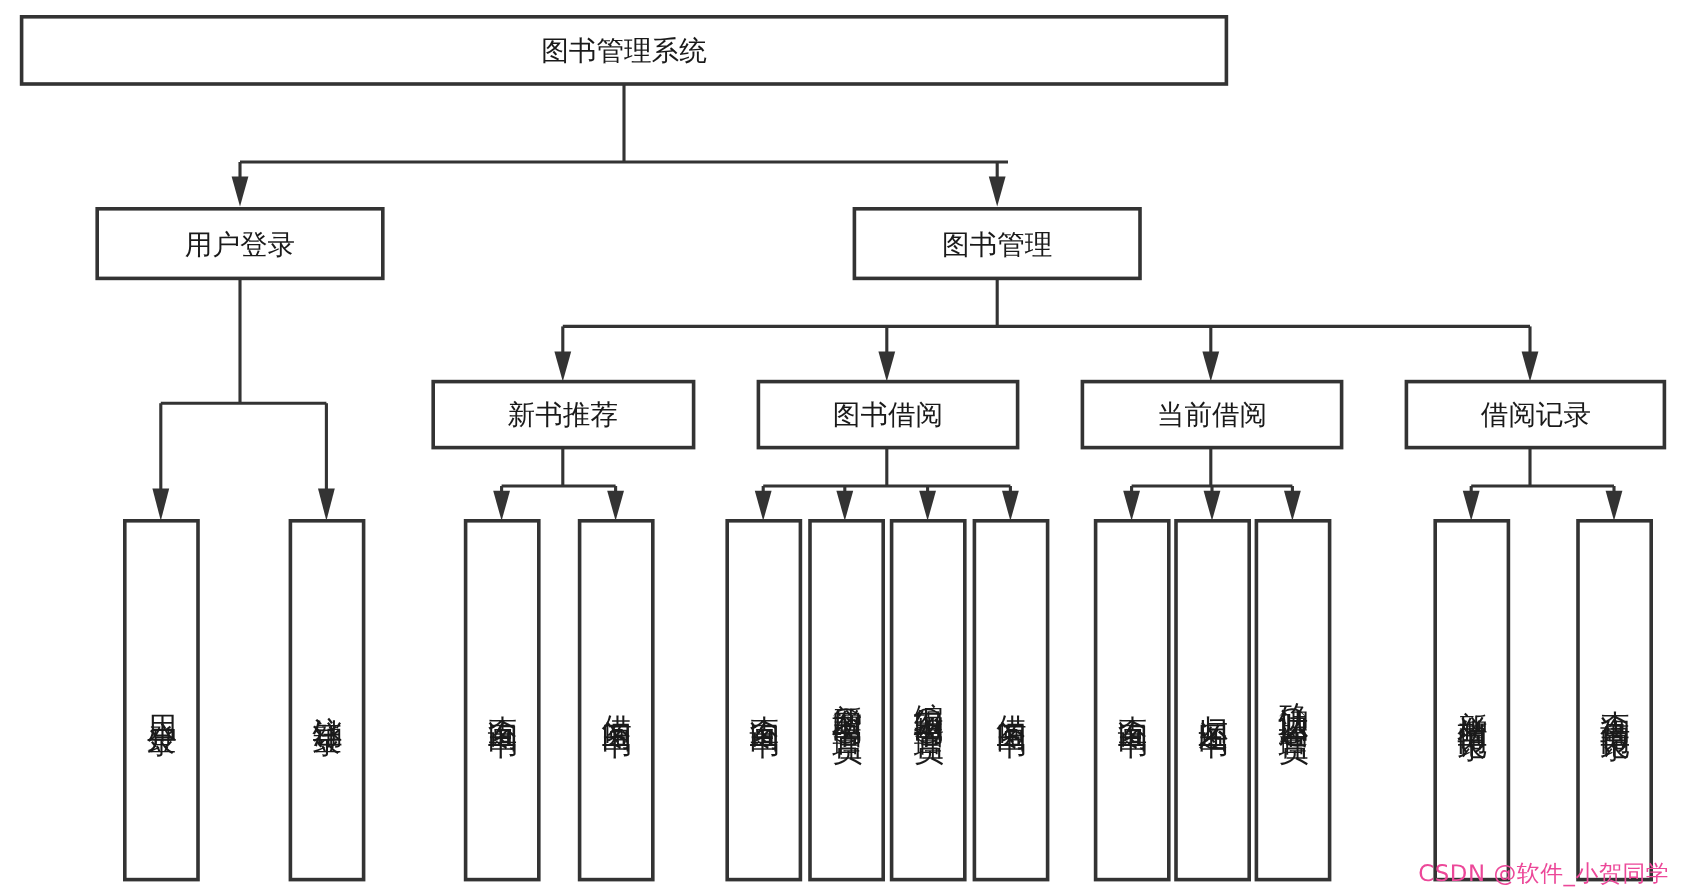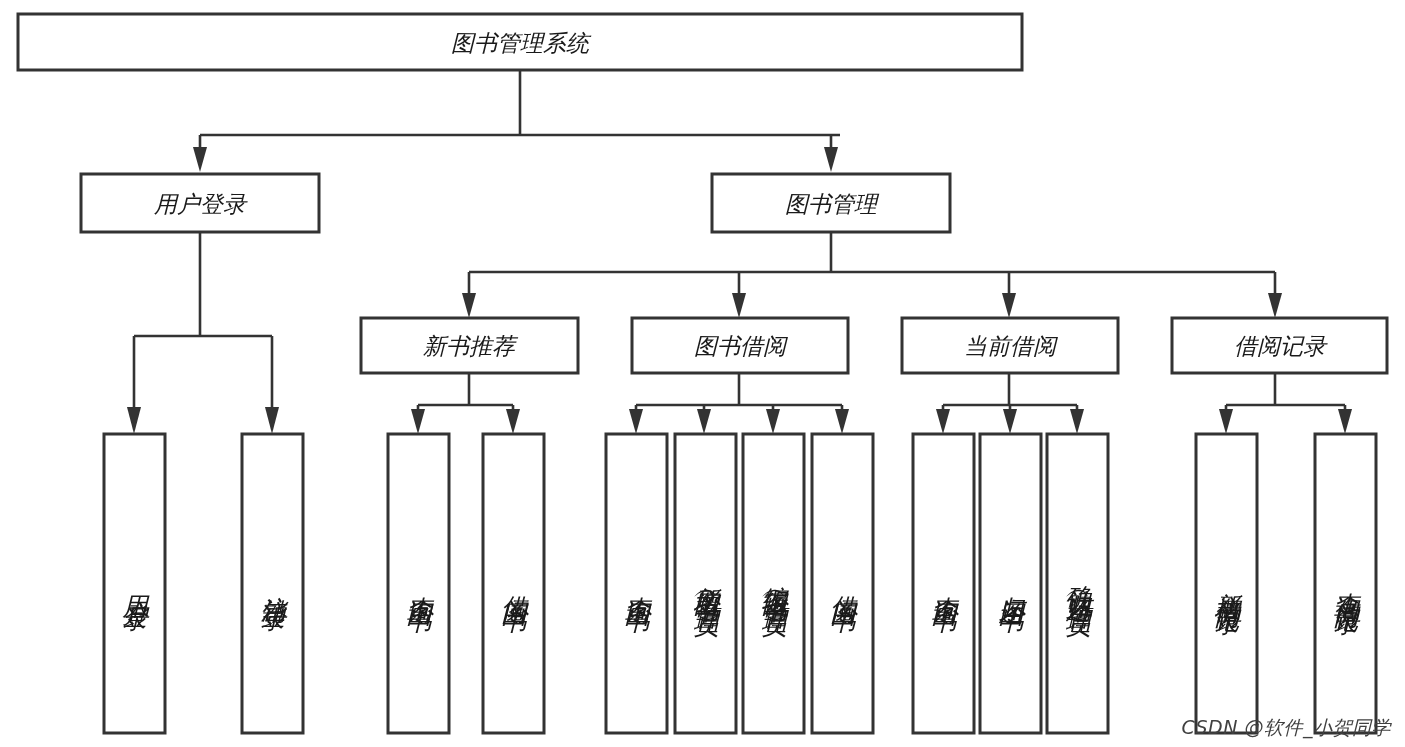--- a/index.html
+++ b/index.html
@@ -13,21 +13,20 @@
     font-family: "DejaVu Sans", "Liberation Sans", sans-serif;
     overflow: hidden;
     position: relative;
   }
   #diagram-root {
     position: absolute;
     left: 0;
     top: 0;
     width: 1405px;
     height: 747px;
-    font-style: italic;
   }
   svg.flow {
     display: block;
     width: 1405px;
     height: 747px;
   }
   .node-rect {
     fill: #ffffff;
     stroke: #333333;
     stroke-width: 3;
@@ -57,21 +56,21 @@
     writing-mode: vertical-rl;
     glyph-orientation-vertical: 0;
     letter-spacing: 4px;
   }
   .watermark {
     position: absolute;
     right: 14px;
     bottom: 6px;
     font-family: "DejaVu Sans", "Liberation Sans", sans-serif;
     font-size: 19px;
-    color: #404040;
+    color: #ec4899;
     white-space: nowrap;
     letter-spacing: 0.5px;
     pointer-events: none;
   }
 </style>
 </head>
 <body>
 
 <div id="diagram-root">
   <svg class="flow" viewBox="0 0 1405 747" xmlns="http://www.w3.org/2000/svg">

